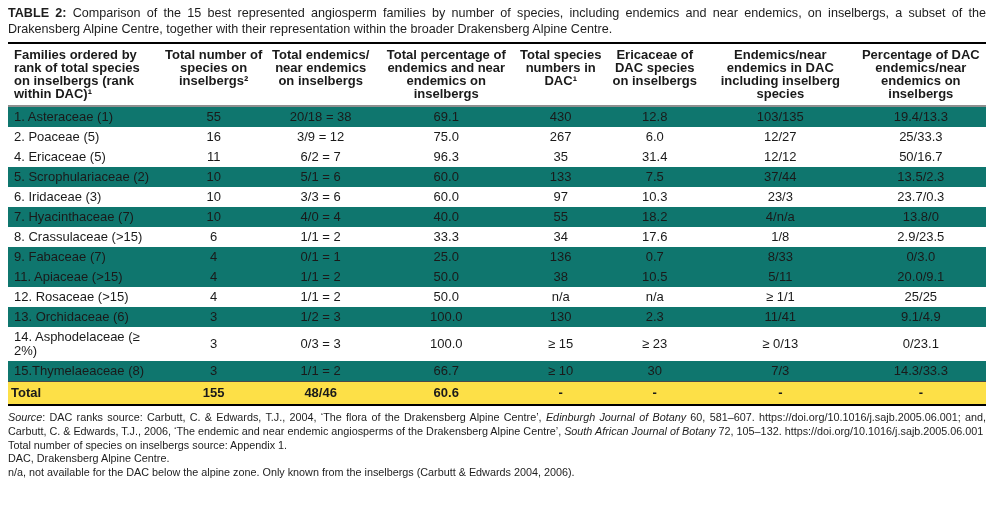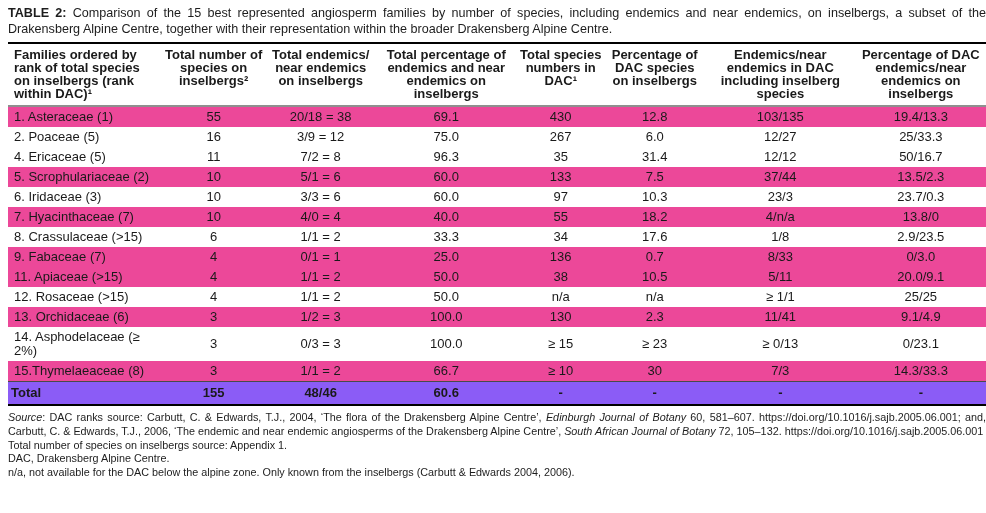--- a/index.html
+++ b/index.html
@@ -29,22 +29,22 @@
     padding:3px 3px;line-height:14px;height:14px;
   }
   th:nth-child(1),td:nth-child(1){text-align:left;padding-left:6px;width:15.6%;}
   th:nth-child(2),td:nth-child(2){width:10.6%;}
   th:nth-child(3),td:nth-child(3){width:11.2%;}
   th:nth-child(4),td:nth-child(4){width:14.6%;}
   th:nth-child(5),td:nth-child(5){width:8.8%;}
   th:nth-child(6),td:nth-child(6){width:10.2%;}
   th:nth-child(7),td:nth-child(7){width:15.6%;}
   th:nth-child(8),td:nth-child(8){width:13.4%;}
-  tbody tr.striped{background:#ec4899;}
-  tr.total-row{font-weight:bold;background:#8b5cf6;}
+  tbody tr.striped{background:#0f766e;}
+  tr.total-row{font-weight:bold;background:#fde047;}
   tr.total-row td{border-top:1.5px solid #4a4a4a;padding:4px 3px;}
   .footnotes{margin-top:5px;font-size:10.8px;line-height:13.8px;color:#1d1d1d;}
   .footnotes p{margin:0;}
   .src{text-align:justify;}
   .it{font-style:italic;}
 </style>
 </head>
 <body>
 
 <div class="page">
@@ -52,21 +52,21 @@
   <p class="caption"><b>TABLE 2:</b> <span>Comparison of the 15 best represented angiosperm families by number of species, including endemics and near endemics, on inselbergs, a subset of the Drakensberg Alpine Centre, together with their representation within the broader Drakensberg Alpine Centre.</span></p>
 
   <table>
     <thead id="thead">
         <tr>
           <th>Families ordered by rank of total species on inselbergs (rank within DAC)¹</th>
           <th>Total number of species on inselbergs²</th>
           <th>Total endemics/ near endemics on inselbergs</th>
           <th>Total percentage of endemics and near endemics on inselbergs</th>
           <th>Total species numbers in DAC¹</th>
-          <th>Percentage of DAC species on inselbergs</th>
+          <th>Ericaceae of DAC species on inselbergs</th>
           <th>Endemics/near endemics in DAC including inselberg species</th>
           <th>Percentage of DAC endemics/near endemics on inselbergs</th>
         </tr>
       </thead>
     <tbody id="tbody">
         <tr class="striped">
           <td>1. Asteraceae (1)</td>
           <td>55</td>
           <td>20/18 = 38</td>
           <td>69.1</td>
@@ -81,21 +81,21 @@
           <td>3/9 = 12</td>
           <td>75.0</td>
           <td>267</td>
           <td>6.0</td>
           <td>12/27</td>
           <td>25/33.3</td>
         </tr>
         <tr>
           <td>4. Ericaceae (5)</td>
           <td>11</td>
-          <td>7/2 = 8</td>
+          <td>6/2 = 7</td>
           <td>96.3</td>
           <td>35</td>
           <td>31.4</td>
           <td>12/12</td>
           <td>50/16.7</td>
         </tr>
         <tr class="striped">
           <td>5. Scrophulariaceae (2)</td>
           <td>10</td>
           <td>5/1 = 6</td>

